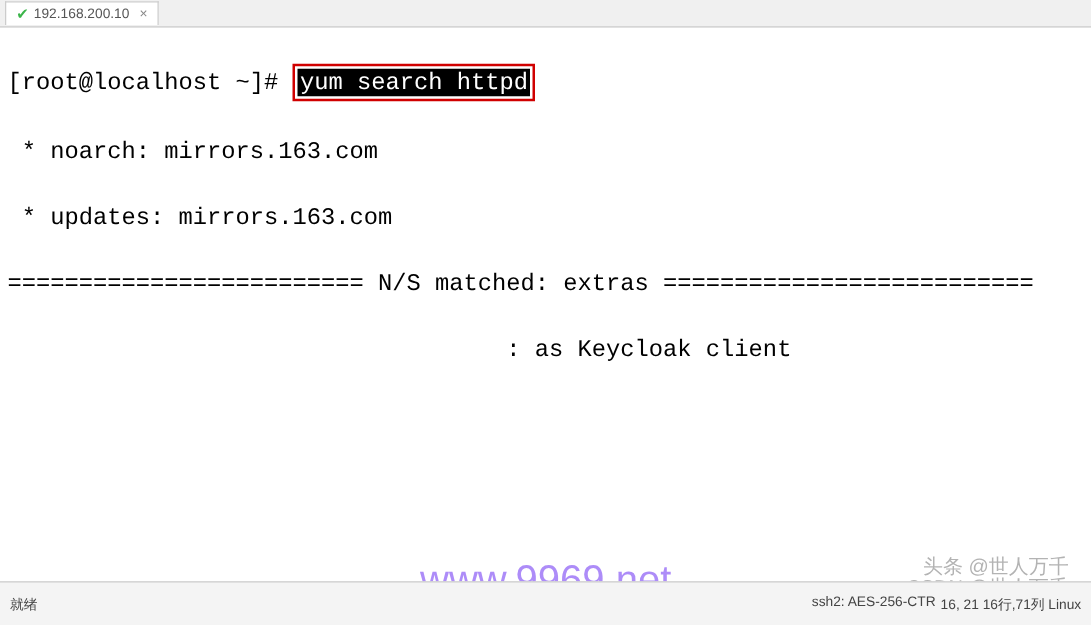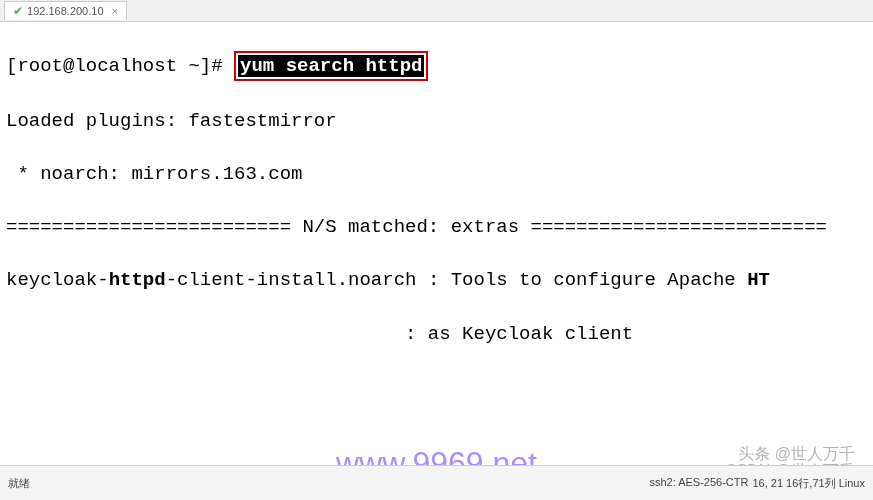--- a/index.html
+++ b/index.html
@@ -51,21 +51,20 @@
   .line { display: block; }
   .inv {
     background: #000000;
     color: #ffffff;
     padding: 0 2px;
   }
   .redbox {
     border: 2px solid #d00000;
     padding: 0 2px;
     display: inline-block;
-    font-weight: bold;
   }
   b, .bold { font-weight: bold; }
   .status-bar {
     position: absolute;
     bottom: 0; left: 0; right: 0;
     height: 20px;
     background: #f4f4f4;
     border-top: 1px solid #cccccc;
     font-family: "Segoe UI", Tahoma, sans-serif;
     font-size: 11px;
@@ -105,24 +104,23 @@
 <div class="tab-bar">
   <div class="tab">
     <span class="tab-check">✔</span>
     <span>192.168.200.10</span>
     <span class="tab-close">×</span>
   </div>
 </div>
 
 <div class="terminal">
 <span class="line"><span>[root@localhost ~]# </span><span class="redbox"><span class="inv">yum search httpd</span></span></span>
-<span class="line">Loaded plugins: fastestmirror</span>
 <span class="line"> * noarch: mirrors.163.com</span>
+<span class="line"> * updates: mirrors.163.com</span>
 <span class="line">========================= N/S matched: extras ==========================</span>
-<span class="line"><span>keycloak-</span><b>httpd</b><span>-client-install.noarch : Tools to configure Apache </span><b>HT</b></span>
 <span class="line">                                   : as Keycloak client</span>
 
 
 
 
 
 
 
 </div>
 

